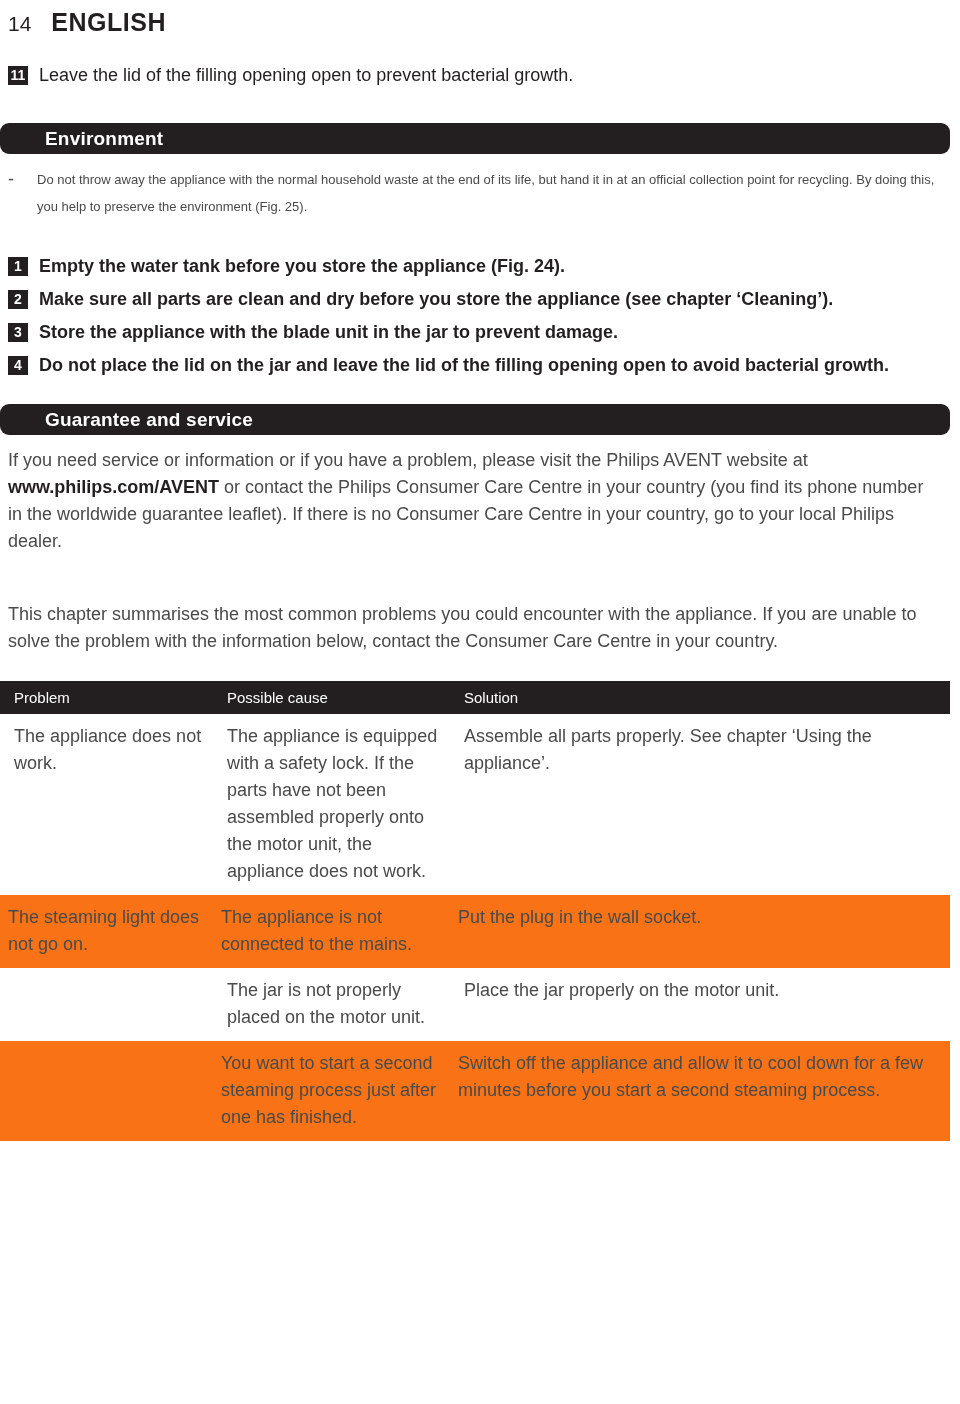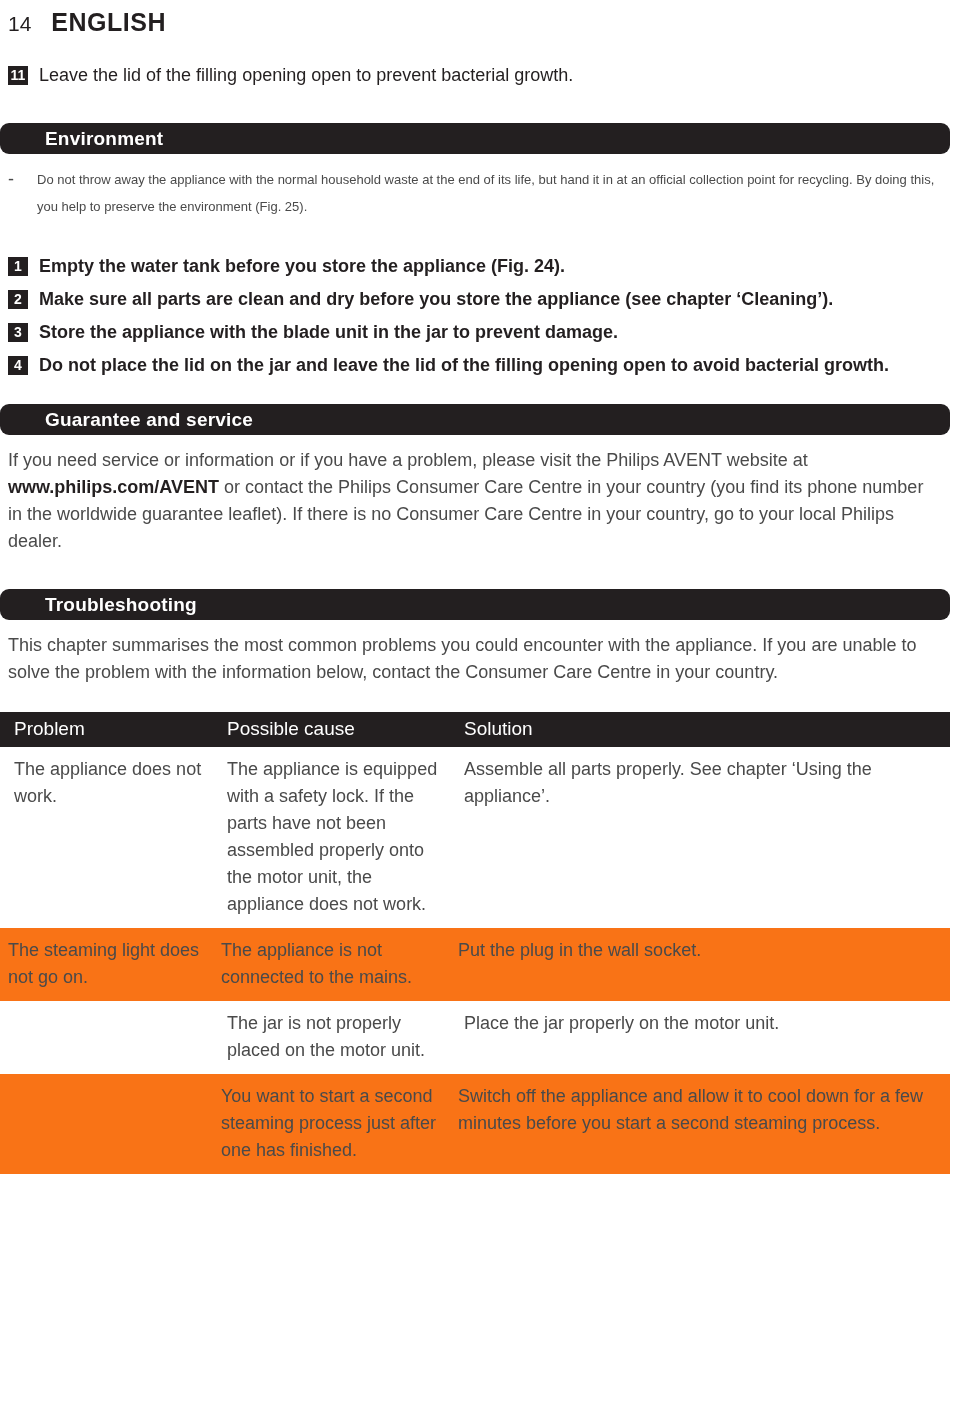--- a/index.html
+++ b/index.html
@@ -143,21 +143,21 @@
   
   .ts-table {
     width: 950px;
     border-collapse: collapse;
     table-layout: fixed;
     margin: 0;
   }
   .ts-table thead th {
     background: #231f20;
     color: #ffffff;
-    font-size: 19px;
+    font-size: 15px;
     font-weight: normal;
     text-align: left;
     padding: 6px 6px 7px 14px;
     height: 33px;
     box-sizing: border-box;
     vertical-align: middle;
   }
   .ts-table td {
     font-size: 18px;
     line-height: 27px;
@@ -234,23 +234,20 @@
   </div>
 
   <div class="sp-12"></div>
 
   <p class="para" style="margin:0;">
     <span>If you need service or information or if you have a problem, please visit the Philips AVENT website at </span><b>www.philips.com/AVENT</b><span> or contact the Philips Consumer Care Centre in your country (you find its phone number in the worldwide guarantee leaflet). If there is no Consumer Care Centre in your country, go to your local Philips dealer.</span>
   </p>
 
   <div class="sp-34"></div>
 
-  <div class="section-bar">
-    <span class="bar-title">Troubleshooting</span>
-  </div>
 
   <div class="sp-12"></div>
 
   <p class="para" style="margin:0;">This chapter summarises the most common problems you could encounter with the appliance. If you are unable to solve the problem with the information below, contact the Consumer Care Centre in your country.</p>
 
   <div class="sp-26"></div>
 
   <table class="ts-table">
     <colgroup>
       <col class="col-problem">

